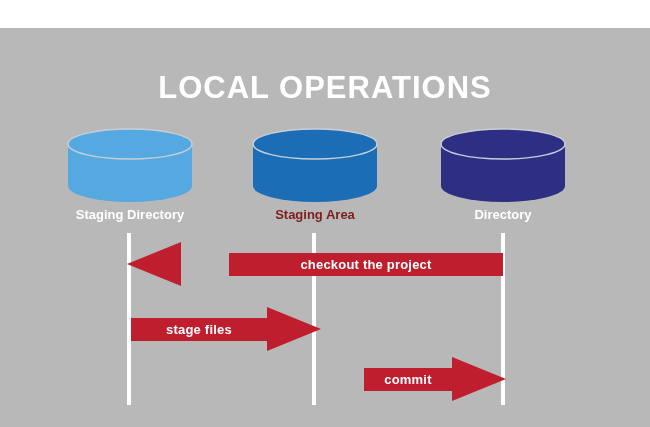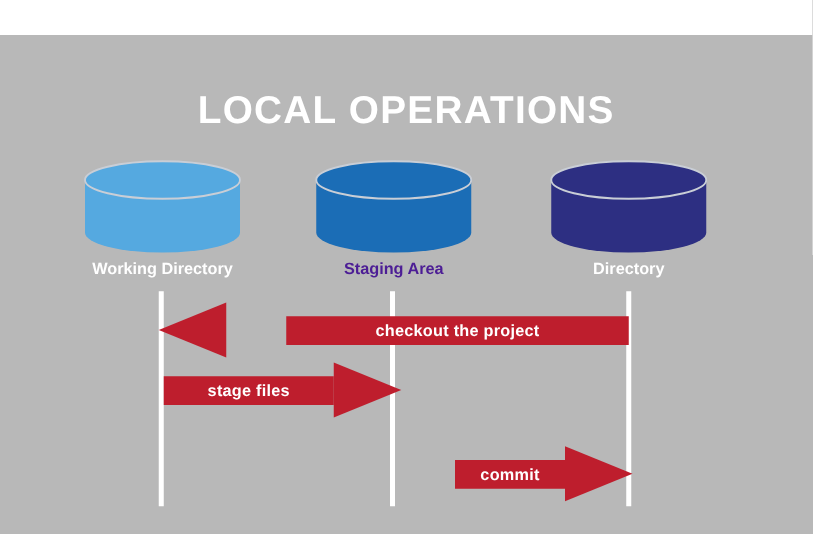--- a/index.html
+++ b/index.html
@@ -64,21 +64,21 @@
   .arrow .head {
     width: 0;
     height: 0;
     border-top: 22px solid transparent;
     border-bottom: 22px solid transparent;
   }
   .arrow.right .head { border-left-width: 54px; border-left-style: solid; border-left-color: #000; }
   .arrow.left  .head { border-right-width: 54px; border-right-style: solid; border-right-color: #000; }
 
   .arrow-checkout { left: 127px; top: 214px; width: 376px; gap: 48px; }
-  .arrow-stage    { left: 131px; top: 262px; width: 190px; }
+  .arrow-stage    { left: 131px; top: 279px; width: 190px; }
   .arrow-commit   { left: 316px; top: 329px; width: 190px; padding-left: 48px; }
 
   .lifeline-1 { left: 127px; }
   .lifeline-2 { left: 312px; }
   .lifeline-3 { left: 501px; }
 
   .cylinder-1 { left: 67px; }
   .cylinder-2 { left: 252px; }
   .cylinder-3 { left: 440px; }
 </style>
@@ -87,29 +87,29 @@
 
 <div class="canvas" style="background-color: rgb(184, 184, 184);">
 
   <div class="title" style="color: rgb(255, 255, 255);">LOCAL OPERATIONS</div>
 
   <div class="cylinder cylinder-1">
     <svg class="cyl-svg" width="126" height="76" viewBox="0 0 126 76">
       <path d="M1,16 L1,58 A62,16 0 0 0 125,58 L125,16 Z" fill="#55a9e0"></path>
       <ellipse cx="63" cy="16" rx="62" ry="15" stroke-width="1.5" fill="#55a9e0" stroke="#c9ced6"></ellipse>
     </svg>
-    <div class="cyl-label" style="color: rgb(255, 255, 255);">Working Directory</div>
+    <div class="cyl-label" style="color: rgb(255, 255, 255);">Staging Directory</div>
   </div>
 
   <div class="cylinder cylinder-2">
     <svg class="cyl-svg" width="126" height="76" viewBox="0 0 126 76">
       <path d="M1,16 L1,58 A62,16 0 0 0 125,58 L125,16 Z" fill="#1b6db6"></path>
       <ellipse cx="63" cy="16" rx="62" ry="15" stroke-width="1.5" fill="#1b6db6" stroke="#c9ced6"></ellipse>
     </svg>
-    <div class="cyl-label" style="color: #4c1d95;">Staging Area</div>
+    <div class="cyl-label" style="color: #7f1d1d;">Staging Area</div>
   </div>
 
   <div class="cylinder cylinder-3">
     <svg class="cyl-svg" width="126" height="76" viewBox="0 0 126 76">
       <path d="M1,16 L1,58 A62,16 0 0 0 125,58 L125,16 Z" fill="#2d2f82"></path>
       <ellipse cx="63" cy="16" rx="62" ry="15" stroke-width="1.5" fill="#2d2f82" stroke="#c9ced6"></ellipse>
     </svg>
     <div class="cyl-label" style="color: rgb(255, 255, 255);">Directory</div>
   </div>
 

